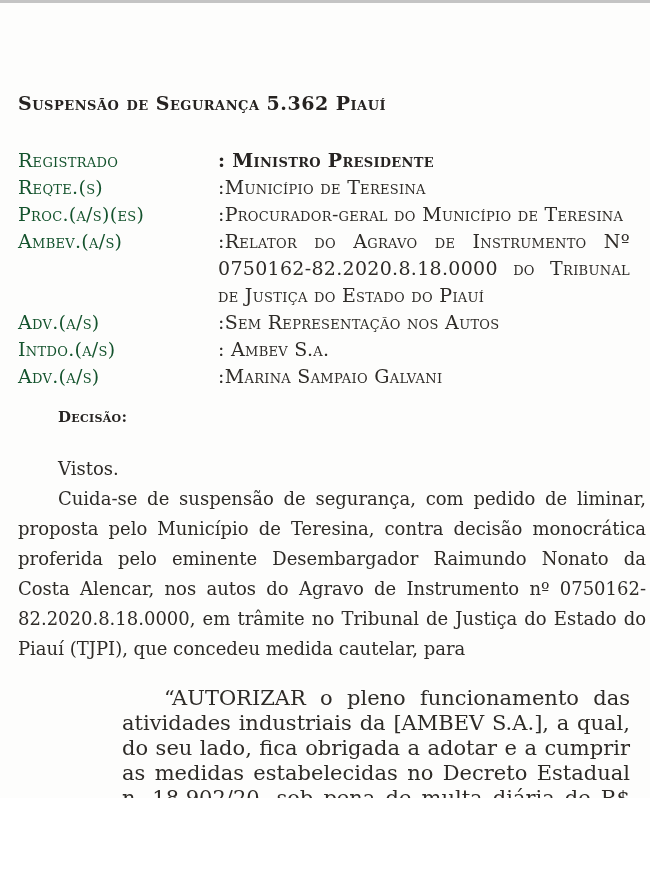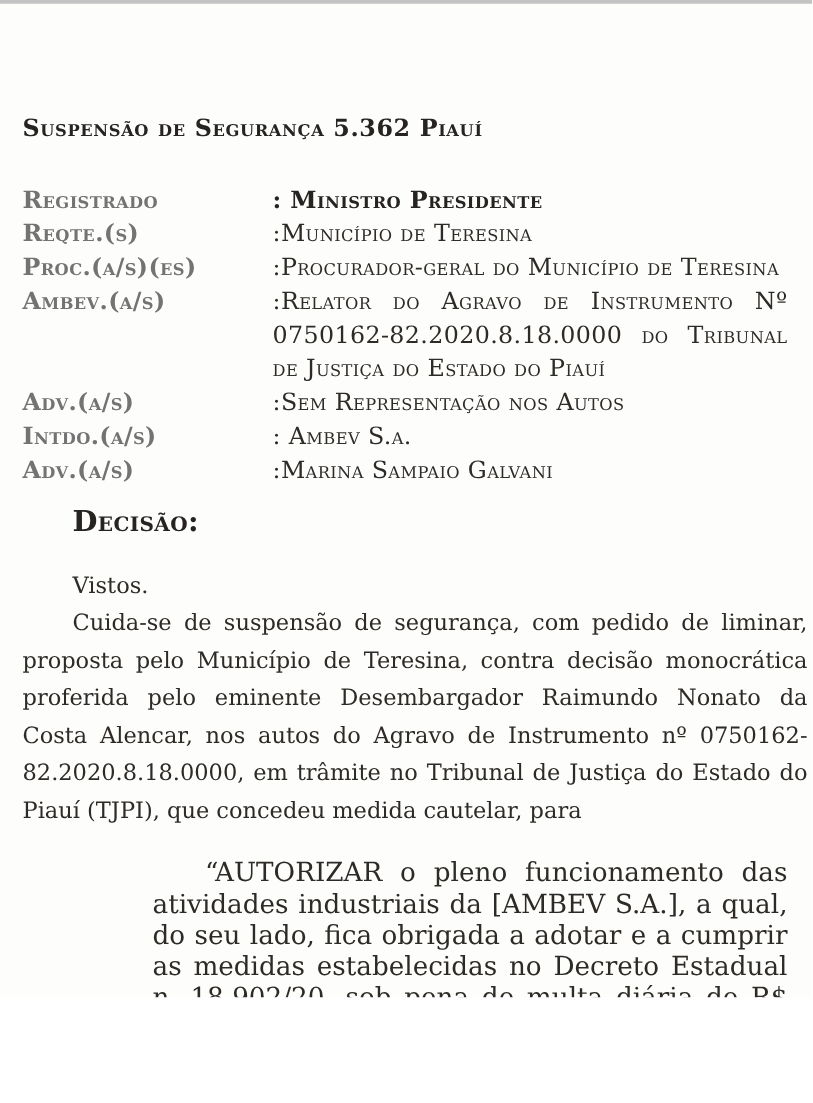--- a/index.html
+++ b/index.html
@@ -38,34 +38,34 @@
   .fields {
     display: grid;
     grid-template-columns: 200px 1fr;
     margin: 33px 20px 0 18px;
     font-size: 19px;
     line-height: 27px;
     font-variant: small-caps;
     letter-spacing: 0.3px;
   }
   .flabel {
-    font-weight: 700;
-    color: #737373;
+    font-weight: 400;
+    color: #14532d;
     white-space: nowrap;
   }
   .fvalue {
     text-align: justify;
   }
   .fvalue.bold {
     font-weight: 700;
     color: #262321;
   }
   .decisao {
     margin: 14px 20px 0 58px;
-    font-size: 23px;
+    font-size: 15px;
     line-height: 27px;
     font-weight: 700;
     font-variant: small-caps;
     letter-spacing: 0.3px;
     color: #262321;
   }
   p.para {
     margin: 0 4px 0 18px;
     font-size: 18px;
     line-height: 30px;

